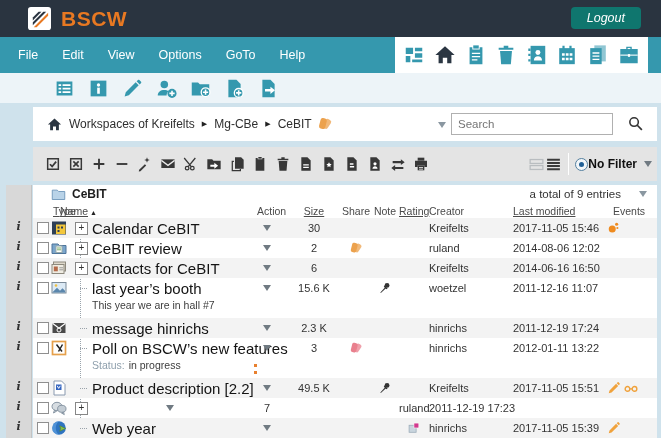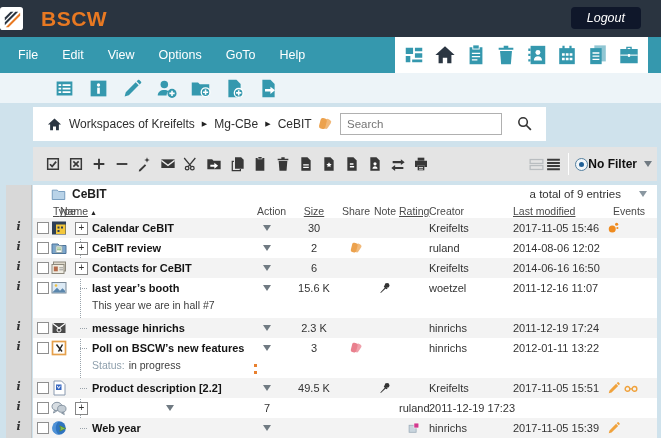--- a/index.html
+++ b/index.html
@@ -2,41 +2,41 @@
 <html><head>
 <meta charset="utf-8">
 <style>
   html,body{margin:0;padding:0}
   body{width:661px;height:438px;position:relative;overflow:hidden;background:#cfe2ec;
        font-family:"Liberation Sans",sans-serif;-webkit-font-smoothing:antialiased}
   .icon{display:inline-flex;align-items:center;justify-content:center;line-height:0}
 
   
   .topbar{position:absolute;left:0;top:0;width:661px;height:37px;background:#2a3440;display:flex;align-items:center}
-  .logo{display:flex;align-items:center;gap:18px}
+  .logo{display:flex;align-items:center;margin-left:28px;gap:10px}
   .logo-text{color:#e87922;font-weight:bold;font-size:21px;letter-spacing:.5px}
-  .logout{position:absolute;right:20px;top:7px;background:#0f172a;color:#fff;font-style:italic;
+  .logout{position:absolute;right:20px;top:7px;background:#0f766e;color:#fff;font-style:italic;
           font-size:12.5px;padding:4px 16px;border-radius:4px;border:0;font-family:inherit;cursor:pointer}
 
   
   .menubar{position:absolute;left:0;top:37px;width:661px;height:36px;background:#3598ae;
            display:flex;align-items:center;gap:24px;padding-left:18px;box-sizing:border-box}
   .menu-item{color:#fff;font-size:12.5px;cursor:pointer}
   .quickpanel{position:absolute;right:13px;top:37px;width:253px;height:36px;background:#fff;
               display:flex;align-items:center;justify-content:space-around;padding:0 4px;box-sizing:border-box}
   .quickpanel .icon{color:#3598ae;cursor:pointer}
   .quickpanel .icon.dark{color:#2b3642}
 
   
   .toolbar2{position:absolute;left:0;top:73px;width:661px;height:30px;background:#edf4f8;
             display:flex;align-items:center;gap:13px;padding-left:54px;box-sizing:border-box;color:#3598ae}
   .toolbar2 .icon{cursor:pointer}
 
   
-  .crumbbar{position:absolute;left:33px;top:107px;width:513px;height:34px;background:#fff;
+  .crumbbar{position:absolute;left:33px;top:107px;width:624px;height:34px;background:#fff;
             display:flex;align-items:center;font-size:12px;color:#2f2f2f}
   .crumbbar .home{margin-left:14px;color:#2b3642}
   .crumb-item{margin-left:7px;cursor:pointer;white-space:nowrap}
   .crumb-sep{font-size:7px;margin-left:7px;color:#222}
   .crumb-caret{position:absolute;left:405px;top:15px}
   .search-input{position:absolute;right:44px;top:6px;width:148px;height:20px;border:1px solid #b0b0b0;
                 font-family:inherit;font-size:11.5px;padding:0 6px;color:#333;box-sizing:content-box}
   .search-btn{position:absolute;right:13px;top:8px;cursor:pointer}
 
   
@@ -81,21 +81,21 @@
        align-items:start;position:relative;height:20px}
   .row.tall{height:40px}
   .row.odd{background:#f3f3f3}
   .c{height:20px;display:flex;align-items:center;overflow:visible;white-space:nowrap}
   .c-check{padding-left:4px}
   .checkbox{width:10px;height:10px;border:1px solid #8f8f8f;background:#fff;cursor:pointer}
   .c-type{padding-left:1px}
   .treebox{width:11px;height:11px;border:1px solid #878787;background:#fff;margin-left:1px;
            font-size:10px;line-height:9px;text-align:center;color:#333;cursor:pointer;position:relative;z-index:1}
   .treedash{width:7px;border-top:1px dotted #99a2aa;margin-left:6px}
-  .c-name{font-weight:bold;font-size:11px;color:#141414}
+  .c-name{font-weight:normal;font-size:15px;color:#141414}
   .c-name span{cursor:pointer}
   .desc{position:absolute;left:59px;top:21px;font-size:10.5px;font-weight:normal;color:#3d3d3d}
   .desc .dlabel{color:#8fa0ad;margin-right:4px}
   .c-action,.c-size,.c-share,.c-note,.c-rating{justify-content:center}
   .c-size,.c-creator,.c-modified{font-size:11px;color:#333}
   .c-events{gap:3px;padding-left:2px}
   .newmark{position:absolute;left:221px;top:26px;width:3px;height:10px;border-left:3px dotted #e8802f}
 </style>
 </head>
 <body>

